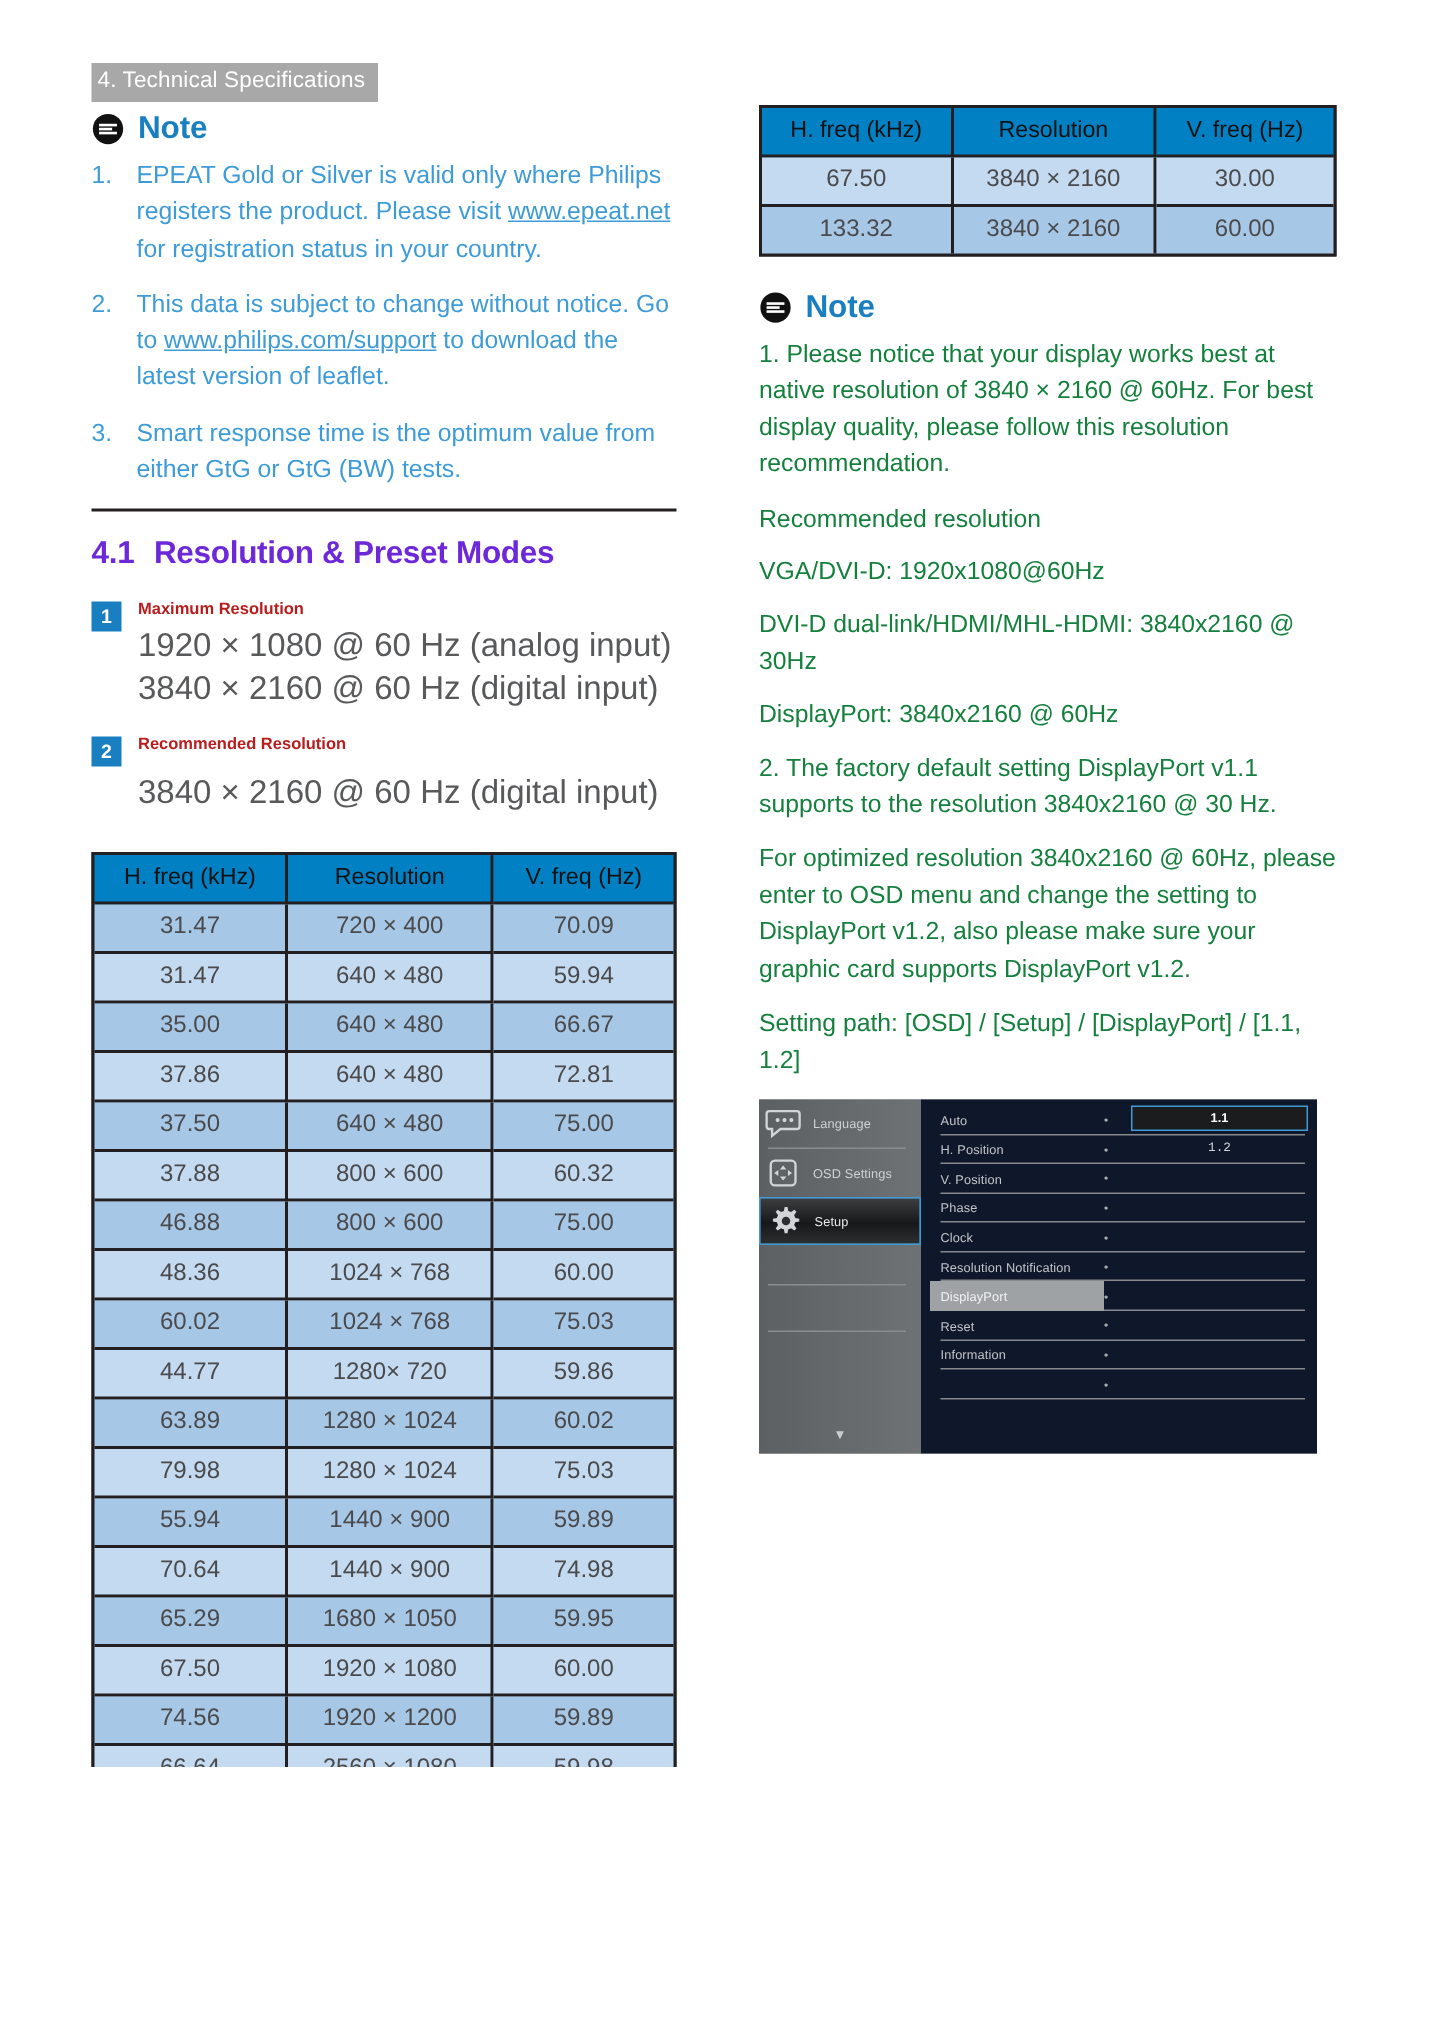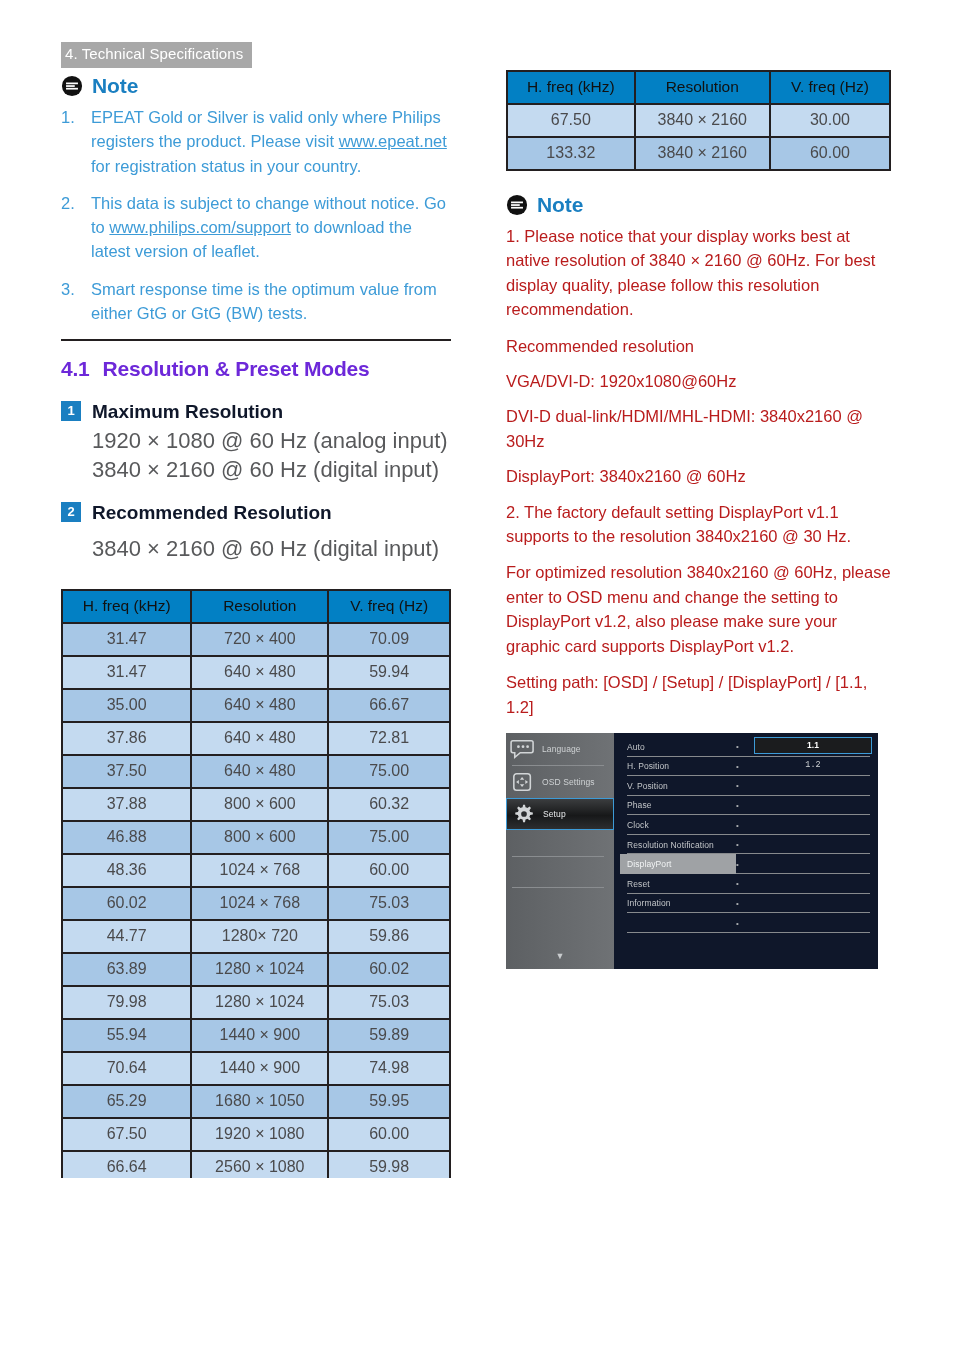--- a/index.html
+++ b/index.html
@@ -124,23 +124,23 @@
     color: #ffffff;
     font-size: 13px;
     font-weight: bold;
     text-align: center;
     line-height: 20px;
     margin-right: 11px;
     margin-top: 2px;
   }
   .sub-body { flex: 1 1 auto; }
   .sub-title {
-    font-size: 19px;
+    font-size: 11px;
     font-weight: bold;
-    color: #0f172a;
+    color: #b91c1c;
     line-height: 1.35;
     margin-bottom: 1px;
   }
   .sub-line {
     font-size: 22px;
     color: #58595b;
     line-height: 1.32;
   }
   .sub-line.spaced { margin-top: 9px; }
 
@@ -180,21 +180,21 @@
   .tbl-left { margin-top: 26px; }
   .tbl-right { margin-bottom: 22px; }
 
   
   table.freq col.c1 { width: 33.5%; }
   table.freq col.c2 { width: 35.5%; }
   table.freq col.c3 { width: 31%; }
 
   
   .r-para {
-    color: #b91c1c;
+    color: #15803d;
     font-size: 16.5px;
     line-height: 1.48;
     margin: 0 0 12px 0;
   }
   .r-para.tight { margin-bottom: 11px; }
 
   
   .osd {
     position: relative;
     width: 372px;
@@ -490,20 +490,25 @@
           <tr class="odd">
             <td>65.29</td>
             <td>1680 × 1050</td>
             <td>59.95</td>
           </tr>
           <tr class="even">
             <td>67.50</td>
             <td>1920 × 1080</td>
             <td>60.00</td>
           </tr>
+          <tr class="odd">
+            <td>74.56</td>
+            <td>1920 × 1200</td>
+            <td>59.89</td>
+          </tr>
           <tr class="even">
             <td>66.64</td>
             <td>2560 × 1080</td>
             <td>59.98</td>
           </tr>
           <tr class="odd">
             <td>88.79</td>
             <td>2560 × 1440</td>
             <td>59.95</td>
           </tr>

